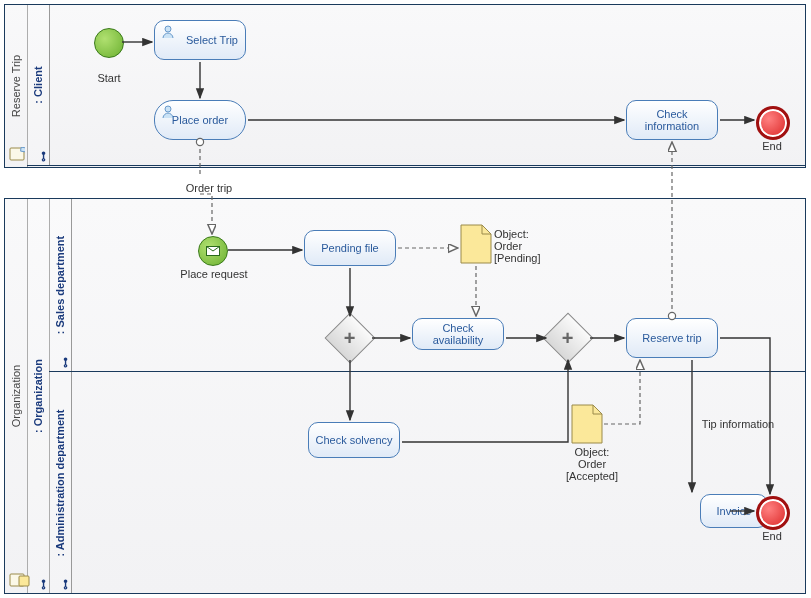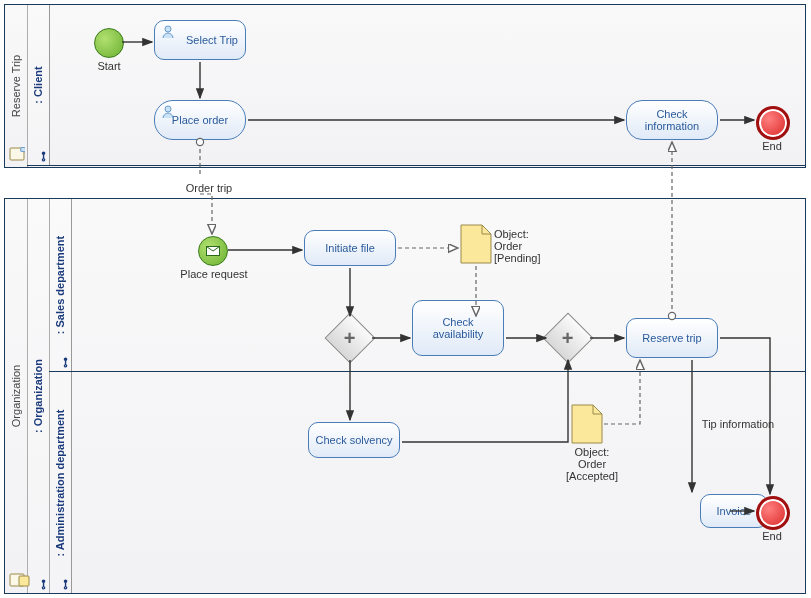--- a/index.html
+++ b/index.html
@@ -78,21 +78,21 @@
     </div>
     <div class="pool-icon">
       <svg width="24" height="14">
         <rect x="1" y="1" width="14" height="12" fill="#fbf8e8" stroke="#9a8a4a" rx="1"></rect>
         <rect x="10" y="3" width="10" height="10" fill="#fbe89a" stroke="#9a8a4a" rx="1"></rect>
       </svg>
     </div>
   </div>
 
   <div class="event event-start" style="left:94px; top:28px;"></div>
-  <div class="label" style="left:90px; top:60px; width:38px;">Start</div>
+  <div class="label" style="left:90px; top:72px; width:38px;">Start</div>
 
   <div class="task task-user" style="left:154px; top:20px; width:92px; height:40px;padding-left:30px;">
     <span class="user-icon">
       <svg width="14" height="14">
           <circle cx="7" cy="4" r="3" fill="#cbe3f6" stroke="#6a9acb"></circle>
           <path d="M2 13c0-3 3-5 5-5s5 2 5 5" fill="#cbe3f6" stroke="#6a9acb"></path>
         </svg>
     </span>
     <span>Select Trip</span>
   </div>
@@ -100,44 +100,44 @@
   <div class="task task-user" style="left:154px; top:100px; width:92px; height:40px;border-radius:19px;">
     <span class="user-icon">
       <svg width="14" height="14">
           <circle cx="7" cy="4" r="3" fill="#cbe3f6" stroke="#6a9acb"></circle>
           <path d="M2 13c0-3 3-5 5-5s5 2 5 5" fill="#cbe3f6" stroke="#6a9acb"></path>
         </svg>
     </span>
     <span>Place order</span>
   </div>
 
-  <div class="task" style="left:626px; top:100px; width:92px; height:40px;border-radius:16px;">
+  <div class="task" style="left:626px; top:100px; width:92px; height:40px;">
     <span>Check information</span>
   </div>
 
   <div class="event event-end" style="left:756px; top:106px;"></div>
   <div class="label" style="left:754px; top:140px; width:36px;">End</div>
 
   <div class="event event-msg" style="left:198px; top:236px;">
     <svg width="14" height="10">
         <rect x="0.5" y="0.5" width="13" height="9" fill="#fff" stroke="#2a6a1a"></rect>
         <path d="M0.5 0.5 L7 5 L13.5 0.5" fill="none" stroke="#2a6a1a"></path>
       </svg>
   </div>
   <div class="label" style="left:178px; top:268px; width:72px;">Place request</div>
 
   <div class="task" style="left:304px; top:230px; width:92px; height:36px;">
-    <span>Initiate file</span>
+    <span>Pending file</span>
   </div>
 
   <div class="gateway" style="left:332px; top:320px;">
       <span class="plus">+</span>
     </div>
 
-  <div class="task" style="left:412px; top:300px; width:92px; height:56px;">
+  <div class="task" style="left:412px; top:318px; width:92px; height:32px;">
     <span>Check availability</span>
   </div>
 
   <div class="gateway" style="left:550px; top:320px;">
       <span class="plus">+</span>
     </div>
 
   <div class="task" style="left:626px; top:318px; width:92px; height:40px;">
     <span>Reserve trip</span>
   </div>

